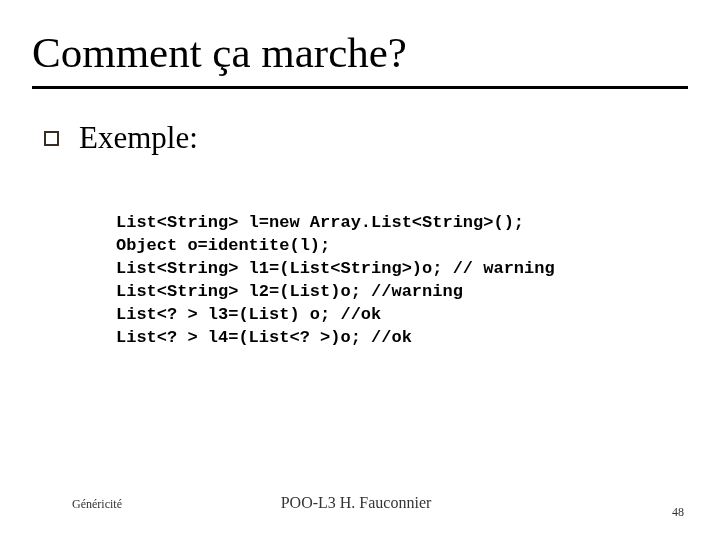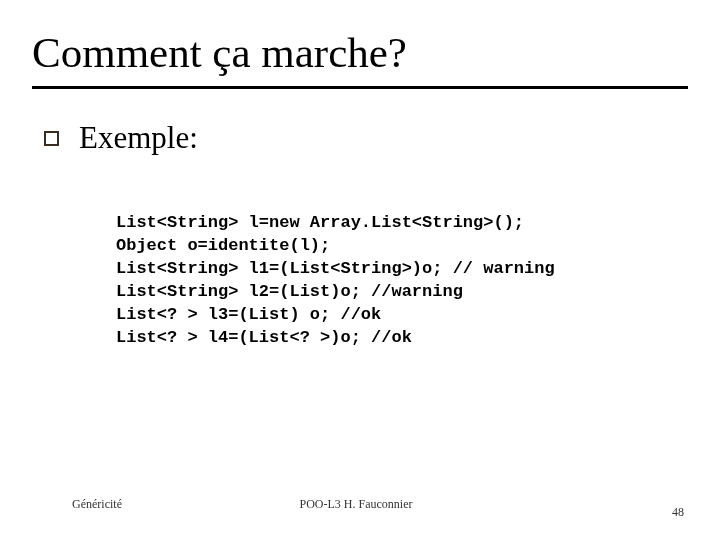--- a/index.html
+++ b/index.html
@@ -74,21 +74,21 @@
     color: #333;
     margin-left: 36px;
   }
   .footer-center {
     position: absolute;
     left: 0;
     right: 8px;
     bottom: 28px;
     text-align: center;
     font-family: "Times New Roman", Times, serif;
-    font-size: 12px;
+    font-size: 16px;
     color: #333;
   }
   .footer-right {
     position: absolute;
     right: 36px;
     bottom: 20px;
     font-family: "Times New Roman", Times, serif;
     font-size: 12px;
     color: #333;
   }

